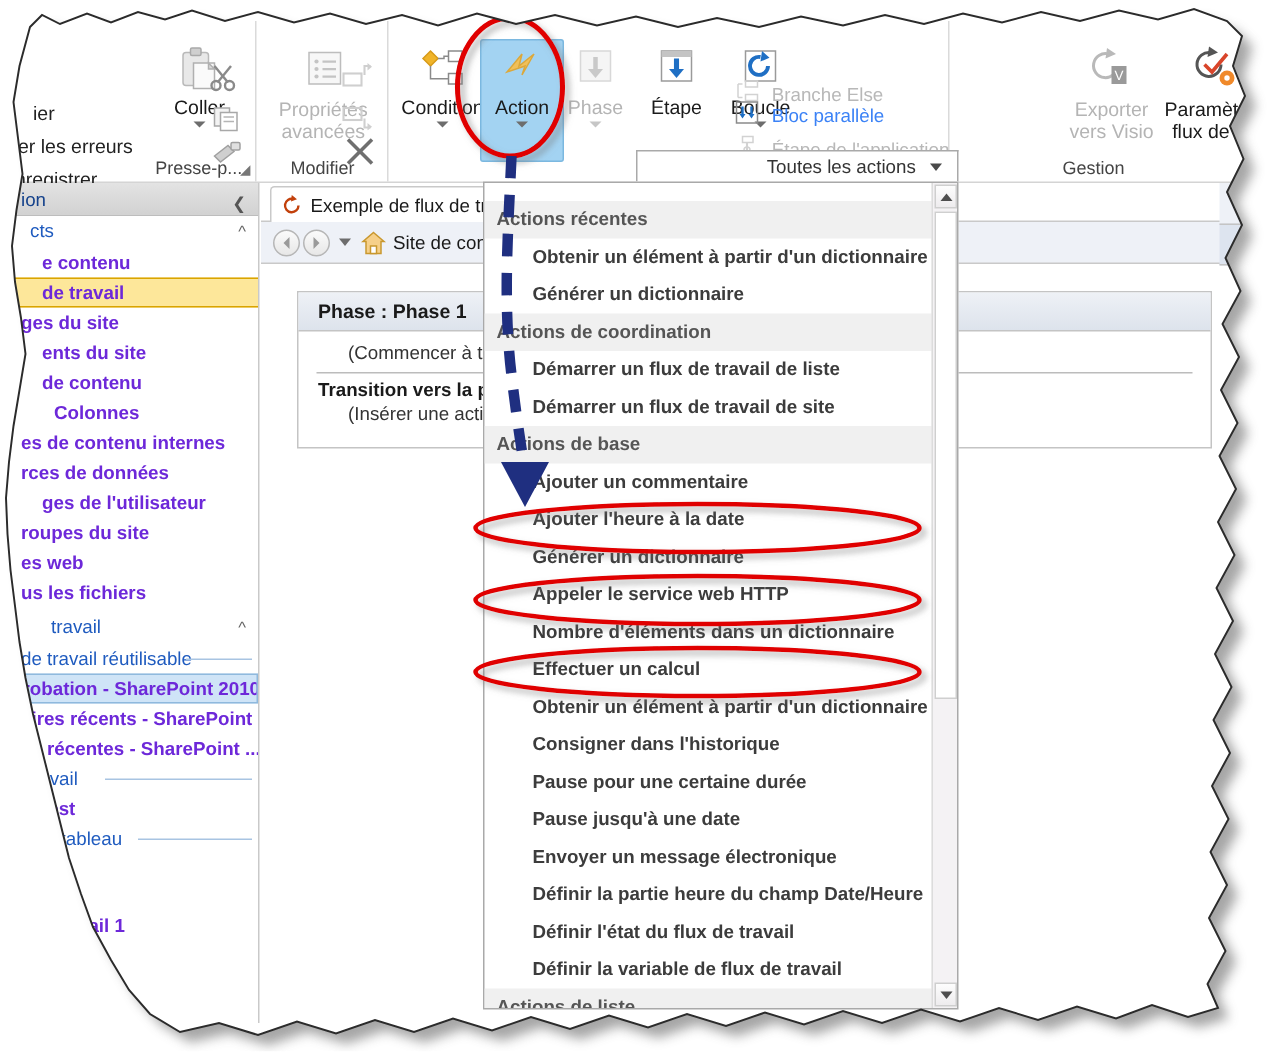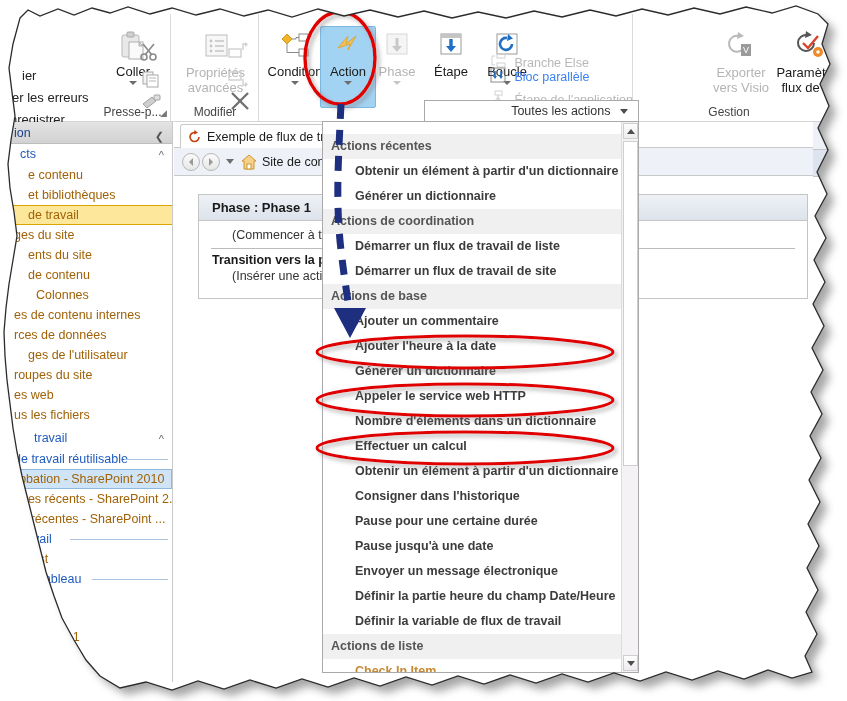--- a/index.html
+++ b/index.html
@@ -128,24 +128,25 @@
     padding-left: 20px;
   }
   .nav-sect .chev {
     position: absolute; right: 8px; top: 1px;
     color: #666; font-size: 11px;
   }
   .nav-item {
     height: 20px;
     font-size: 12.5px;
     line-height: 20px;
-    color: #a16207;
+    color: #6d28d9;
     padding-left: 28px;
     white-space: nowrap;
     overflow: hidden;
+    font-weight: bold;
   }
   .nav-item.l2 { padding-left: 36px; }
   .nav-item.l0 { padding-left: 14px; }
   .nav-item.sel-yellow {
     background: #fde79a;
     border-top: 1px solid #d9a400;
     border-bottom: 1px solid #d9a400;
     line-height: 18px;
   }
   .nav-item.sel-blue {
@@ -669,21 +670,20 @@
         <span>ion</span>
         <span class="chev">❮</span>
       </div>
 
       <div class="nav-sect">
         <span>cts</span>
         <span class="chev">^</span>
       </div>
 
       <div class="nav-item l1">e contenu</div>
-      <div class="nav-item l1">et bibliothèques</div>
       <div class="nav-item l1 sel-yellow">de travail</div>
       <div class="nav-item l0">ges du site</div>
       <div class="nav-item l1">ents du site</div>
       <div class="nav-item l1">de contenu</div>
       <div class="nav-item l2">Colonnes</div>
       <div class="nav-item l0">es de contenu internes</div>
       <div class="nav-item l0">rces de données</div>
       <div class="nav-item l1">ges de l'utilisateur</div>
       <div class="nav-item l0">roupes du site</div>
       <div class="nav-item l0">es web</div>
@@ -801,20 +801,21 @@
         <div class="mitem">Générer un dictionnaire</div>
         <div class="mitem">Appeler le service web HTTP</div>
         <div class="mitem">Nombre d'éléments dans un dictionnaire</div>
         <div class="mitem">Effectuer un calcul</div>
         <div class="mitem">Obtenir un élément à partir d'un dictionnaire</div>
         <div class="mitem">Consigner dans l'historique</div>
         <div class="mitem">Pause pour une certaine durée</div>
         <div class="mitem">Pause jusqu'à une date</div>
         <div class="mitem">Envoyer un message électronique</div>
         <div class="mitem">Définir la partie heure du champ Date/Heure</div>
+        <div class="mitem">Définir l'état du flux de travail</div>
         <div class="mitem">Définir la variable de flux de travail</div>
 
         <div class="mcat">Actions de liste</div>
         <div class="mitem clipped">Check In Item</div>
       </div>
 
       <div class="mscroll">
         <div class="marrow up">
             <i></i>
           </div>

